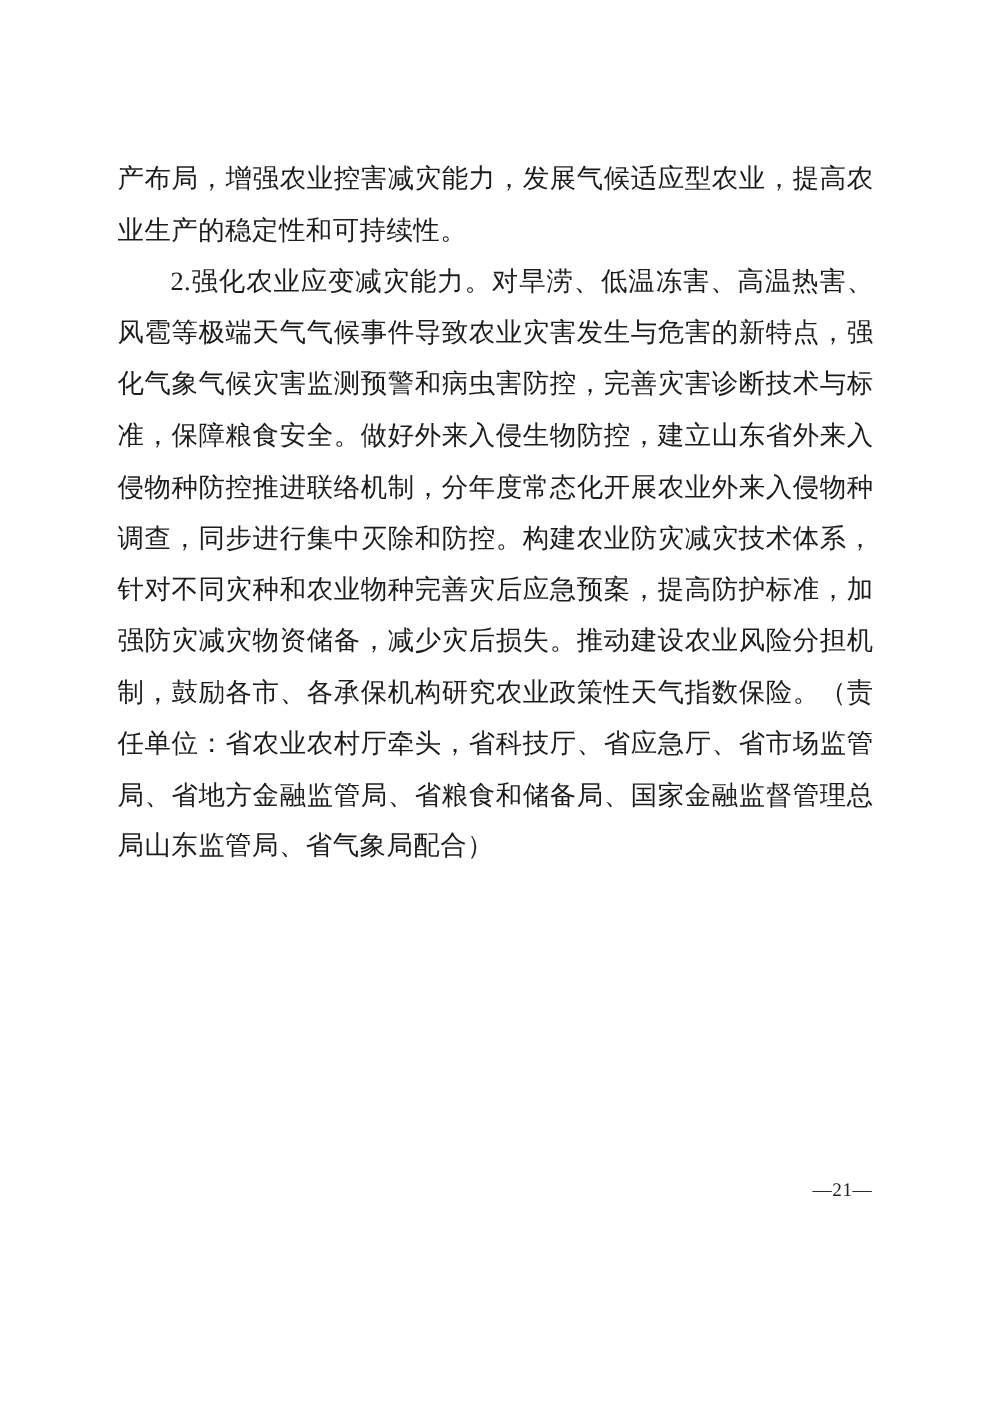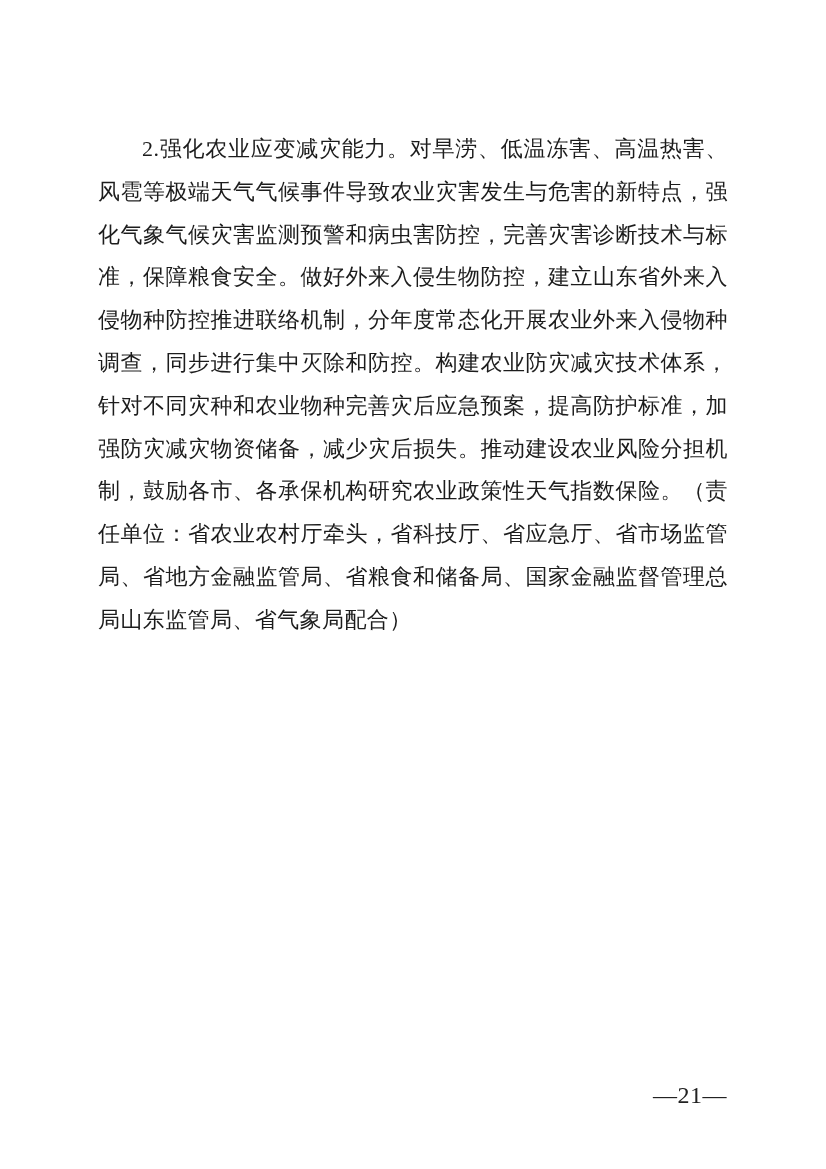--- a/index.html
+++ b/index.html
@@ -29,28 +29,29 @@
     text-align: justify;
     text-justify: inter-ideograph;
     letter-spacing: 0.4px;
     word-break: break-all;
   }
   .content p.indent {
     text-indent: 2em;
   }
   .page-number {
     position: absolute;
-    top: 1082px;
+    top: 984px;
     right: 99px;
-    font-size: 24px;
+    font-size: 16px;
     color: #222222;
     letter-spacing: 0.5px;
   }
 </style>
 </head>
 <body>
 
 <div class="page">
   <div class="content">
+    <p>产布局，增强农业控害减灾能力，发展气候适应型农业，提高农业生产的稳定性和可持续性。</p>
     <p class="indent">2.强化农业应变减灾能力。对旱涝、低温冻害、高温热害、风雹等极端天气气候事件导致农业灾害发生与危害的新特点，强化气象气候灾害监测预警和病虫害防控，完善灾害诊断技术与标准，保障粮食安全。做好外来入侵生物防控，建立山东省外来入侵物种防控推进联络机制，分年度常态化开展农业外来入侵物种调查，同步进行集中灭除和防控。构建农业防灾减灾技术体系，针对不同灾种和农业物种完善灾后应急预案，提高防护标准，加强防灾减灾物资储备，减少灾后损失。推动建设农业风险分担机制，鼓励各市、各承保机构研究农业政策性天气指数保险。（责任单位：省农业农村厅牵头，省科技厅、省应急厅、省市场监管局、省地方金融监管局、省粮食和储备局、国家金融监督管理总局山东监管局、省气象局配合）</p>
   </div>
   <div class="page-number">—21—</div>
 </div>
 
 </body></html>

